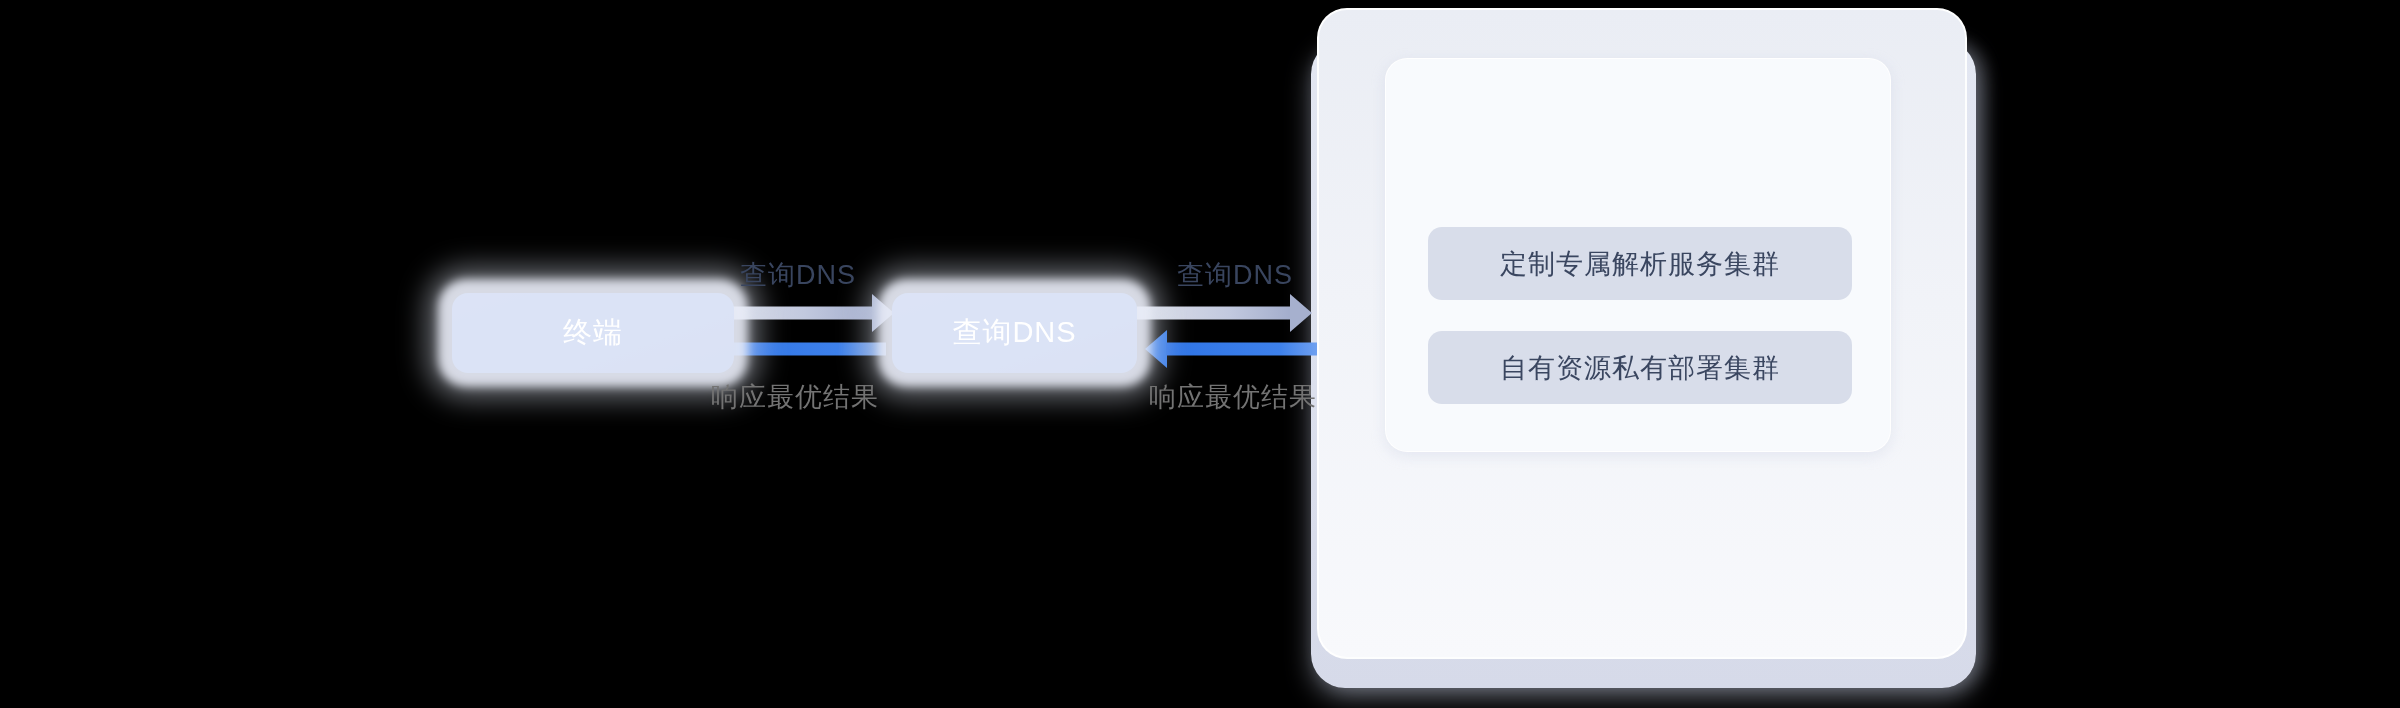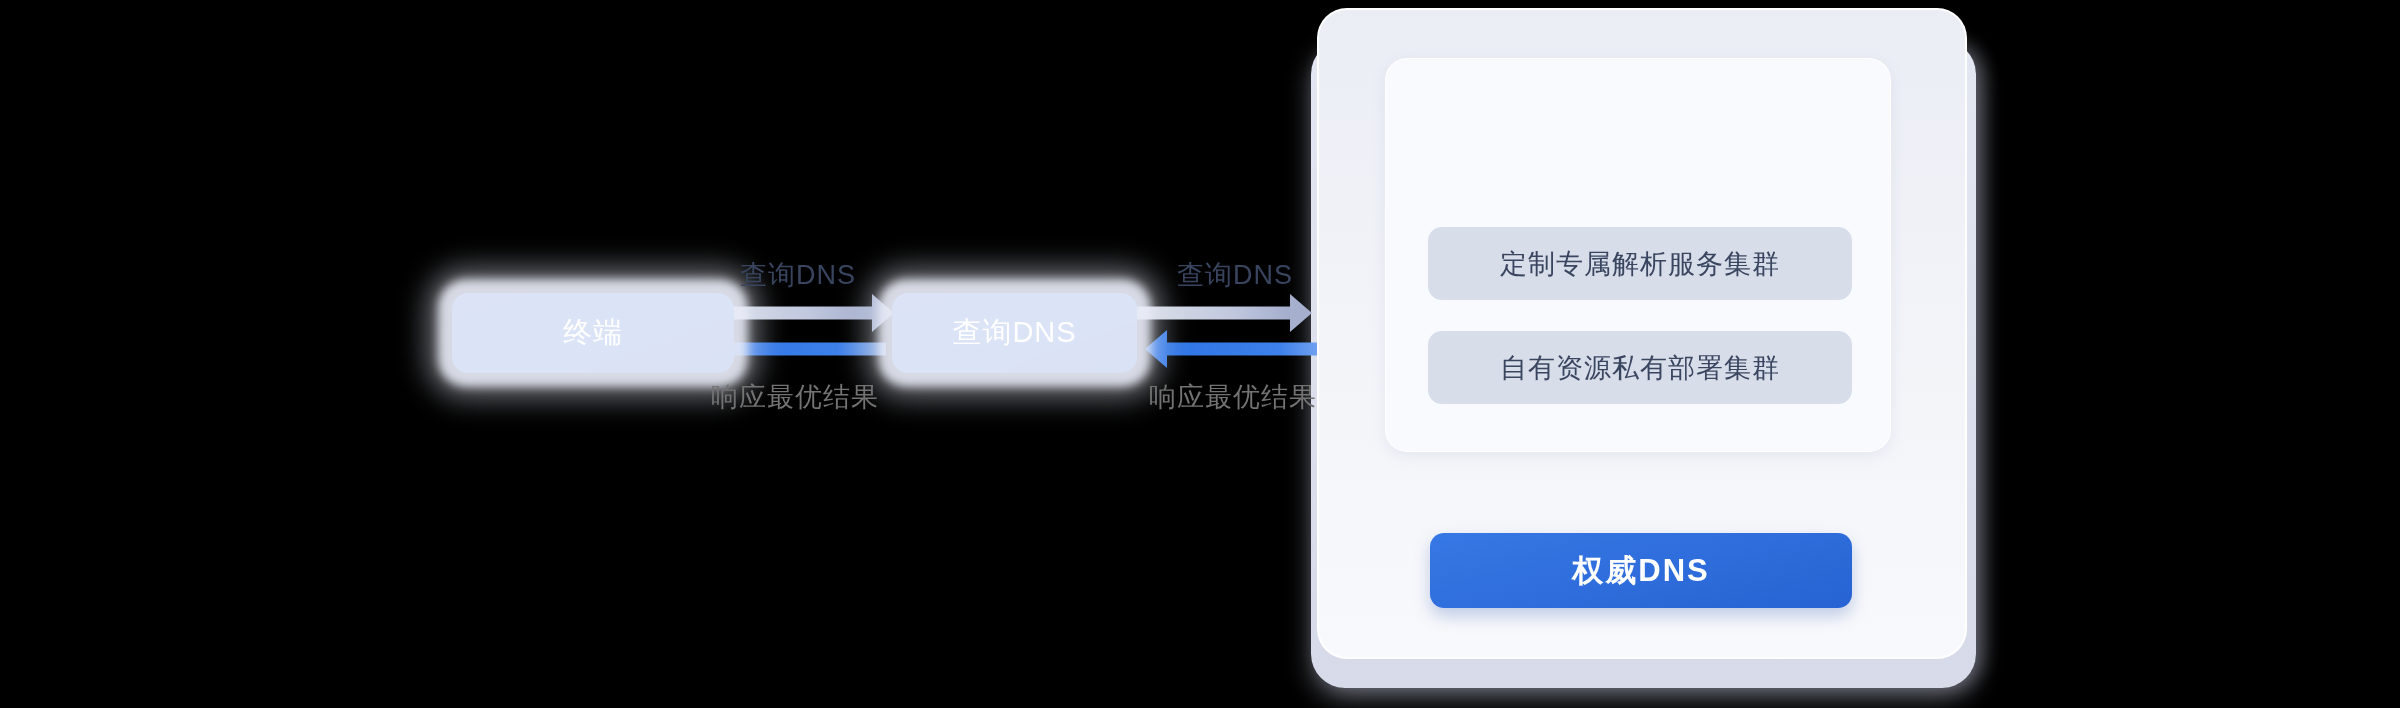--- a/index.html
+++ b/index.html
@@ -199,17 +199,14 @@
 
 
   <div class="gray-box gray-box-2">
     <span>自有资源私有部署集群</span>
   </div>
 
   <div class="gray-box gray-box-1">
     <span>定制专属解析服务集群</span>
   </div>
 
-  <div class="blue-btn btn-auth">
-    <span>权威DNS</span>
-  </div>
 
 </div>
 
 </body></html>

